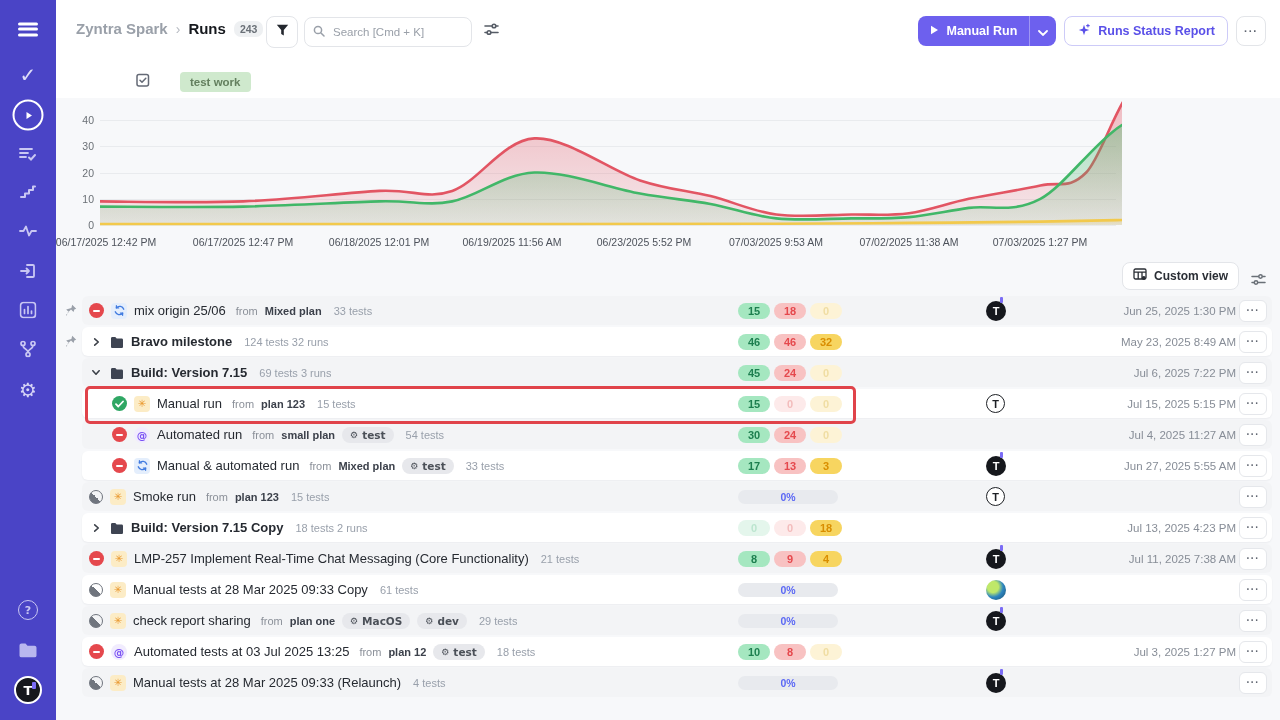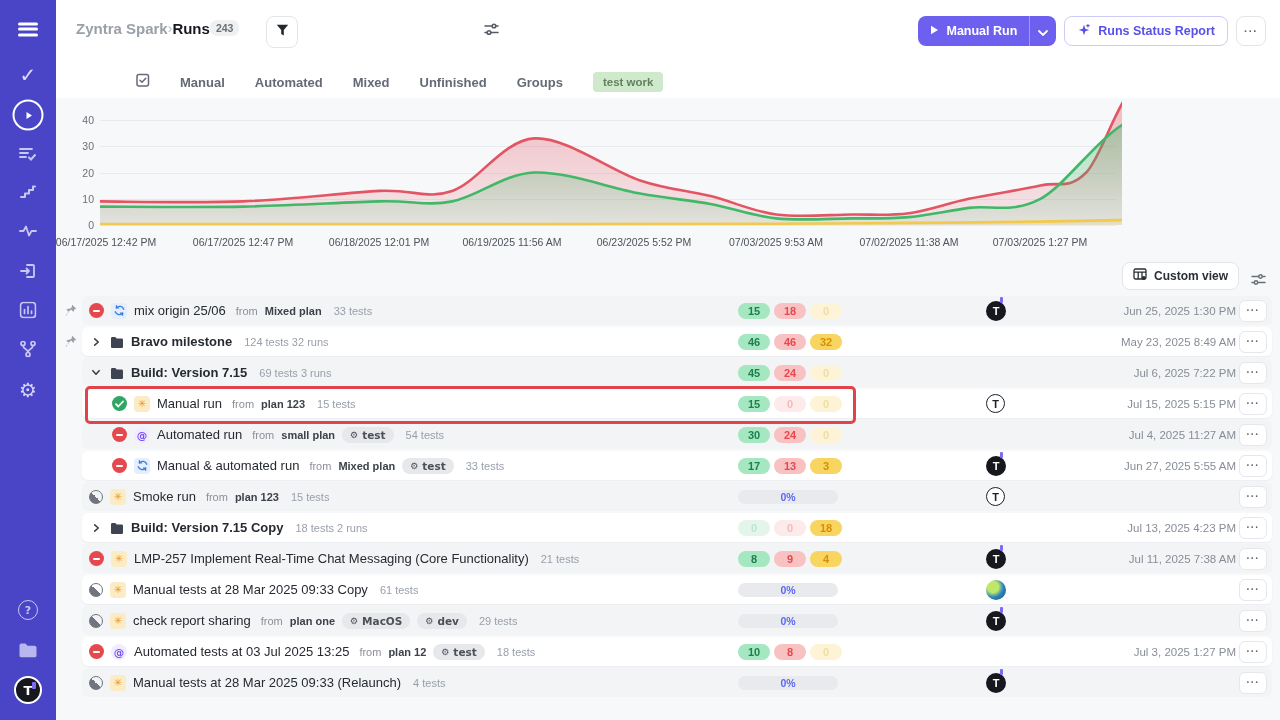--- a/index.html
+++ b/index.html
@@ -12,21 +12,21 @@
   .sb-burger i{display:block;width:20px;height:3px;background:#fff;border-radius:2px;margin:2.5px 0}
   .sb-check{font-size:20px;font-weight:bold;color:#dddcf8}
   .sb-play{width:27px;height:27px;border:2.5px solid #fff;border-radius:50%;color:#fff}
   .sb-gear{font-size:20px;color:#d6d4f6}
   .sb-help{width:18px;height:18px;border:1.6px solid #c9c7f3;border-radius:50%;font-size:11px;font-weight:bold}
   .sb-avatar{width:24px;height:24px;background:#16181d;border-radius:50%;color:#fff;font-size:13px;font-weight:bold;border:2px solid #fff}
   .sb-avatar b{position:relative}
   .sb-avatar b:after{content:"";position:absolute;top:-1px;right:-4px;width:4px;height:7px;background:#7b6cf5;border-radius:1px}
   
   #header{position:absolute;left:56px;top:0;width:1224px;height:98px;background:#fff}
-  #crumbs{position:absolute;left:20px;top:20px;display:flex;align-items:flex-start;}
+  #crumbs{position:absolute;left:20px;top:20px;display:flex;align-items:center;gap:8px}
   .crumb-proj{font-size:15px;font-weight:600;color:#9aa0a9}
   .crumb-sep{color:#b6bac1;font-size:14px}
   .crumb-page{font-size:15px;font-weight:700;color:#15181d}
   .count-pill{background:#eef0f2;border-radius:7px;padding:2px 6px;font-size:10.5px;font-weight:700;color:#6a7077}
   .sq-btn{display:flex;align-items:center;justify-content:center;background:#fff;border:1px solid #e3e5e9;border-radius:8px;cursor:pointer}
   #filter-btn{position:absolute;left:210px;top:16px;width:30px;height:30px}
   #searchbox{position:absolute;left:248px;top:17px;width:150px;height:28px;border:1px solid #e3e5e9;border-radius:8px;background:#fff;
              display:flex;align-items:center;padding:0 8px;gap:6px}
   #searchbox input{border:none;outline:none;width:110px;font-size:11.5px;color:#444;background:transparent;font-family:"Liberation Sans",sans-serif}
   #searchbox input::placeholder{color:#9aa0a9}
@@ -163,20 +163,27 @@
     <span class="crumb-proj">Zyntra Spark</span>
     <span class="crumb-sep">›</span>
     <span class="crumb-page">Runs</span>
     <span class="count-pill">243</span>
   </div>
   <div id="filter-btn" class="sq-btn">
     <span><svg width="13" height="13" viewBox="0 0 13 13">
           <path d="M.8.8h11.4L7.8 6v5.6L5.2 10V6z" fill="#23272e"></path>
         </svg></span>
   </div>
+  <div id="searchbox">
+    <span><svg width="12" height="12" viewBox="0 0 12 12" fill="none" stroke="#9aa0a9" stroke-width="1.5">
+          <circle cx="5" cy="5" r="3.6"></circle>
+          <path d="M8 8l3 3" stroke-linecap="round"></path>
+        </svg></span>
+    <input placeholder="Search [Cmd + K]" style="">
+  </div>
   <span id="search-adjust">
     <svg width="15" height="13" viewBox="0 0 15 13" fill="none" stroke="#565c66" stroke-width="1.6" stroke-linecap="round">
         <path d="M1 3h13M1 9.5h13"></path>
         <circle cx="10" cy="3" r="1.8" fill="#fff"></circle>
         <circle cx="5" cy="9.5" r="1.8" fill="#fff"></circle>
       </svg>
   </span>
   <div id="hdr-right">
     <div id="manual-run">
       <span class="mr-main">
@@ -198,27 +205,20 @@
           </svg></span>
       <span>Runs Status Report</span>
     </div>
     <div id="hdr-dots" class="sq-btn">···</div>
   </div>
   <div id="tabsrow">
     <span><svg width="14" height="14" viewBox="0 0 14 14" fill="none" stroke="#646a76" stroke-width="1.5">
           <rect x="1" y="1.5" width="11.5" height="11.5" rx="2"></rect>
           <path d="M4 7.2l2 2 3.8-4" stroke-linecap="round" stroke-linejoin="round"></path>
         </svg></span>
-    <span id="tabs-holder" style="display:flex;gap:30px">
-        <span class="tab">Manual</span>
-        <span class="tab">Automated</span>
-        <span class="tab">Mixed</span>
-        <span class="tab">Unfinished</span>
-        <span class="tab">Groups</span>
-      </span>
     <span id="view-tag">test work</span>
   </div>
 </div>
 
 <div id="chart">
     <div class="gline" style="top:22px"></div>
     <span class="ylab" style="top:22px;left:4px">40</span>
     <div class="gline" style="top:48.25px"></div>
     <span class="ylab" style="top:48.25px;left:4px">30</span>
     <div class="gline" style="top:74.5px"></div>

